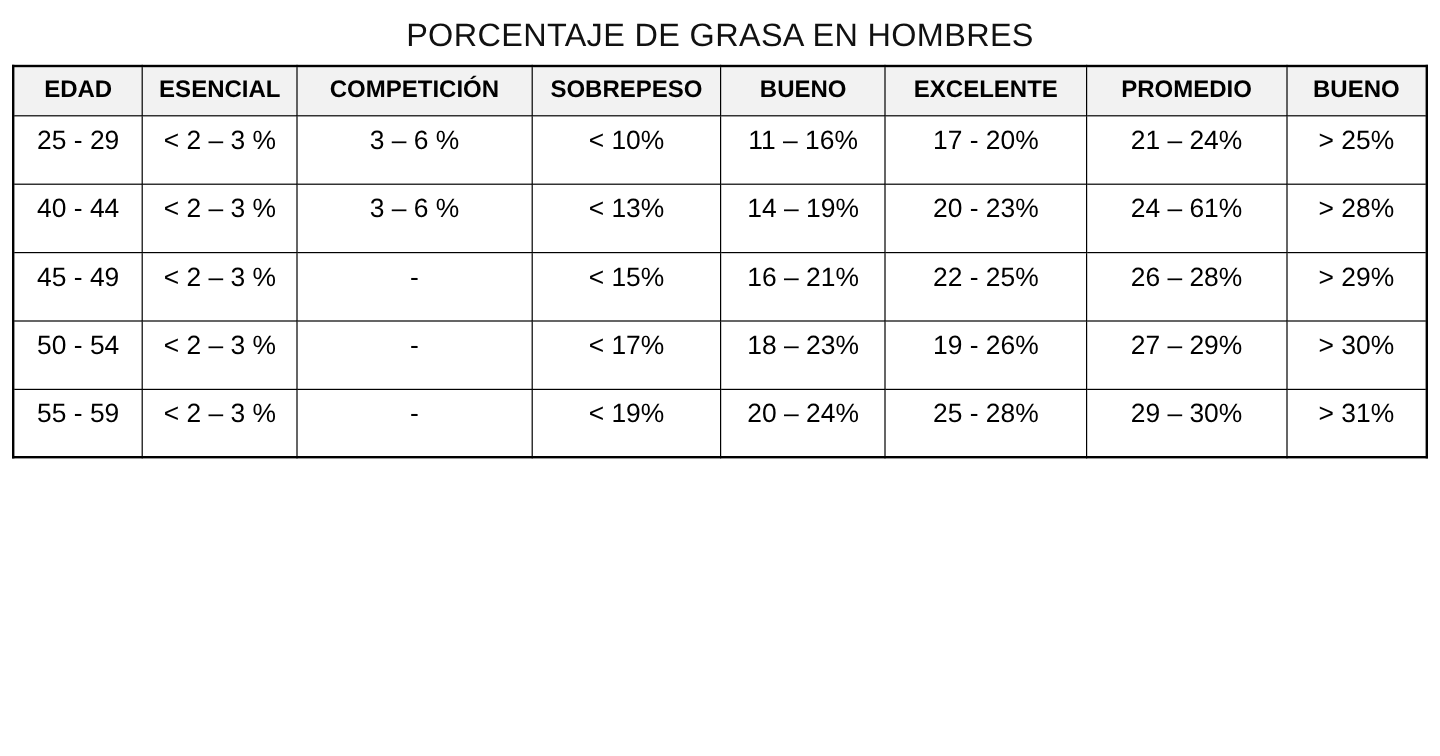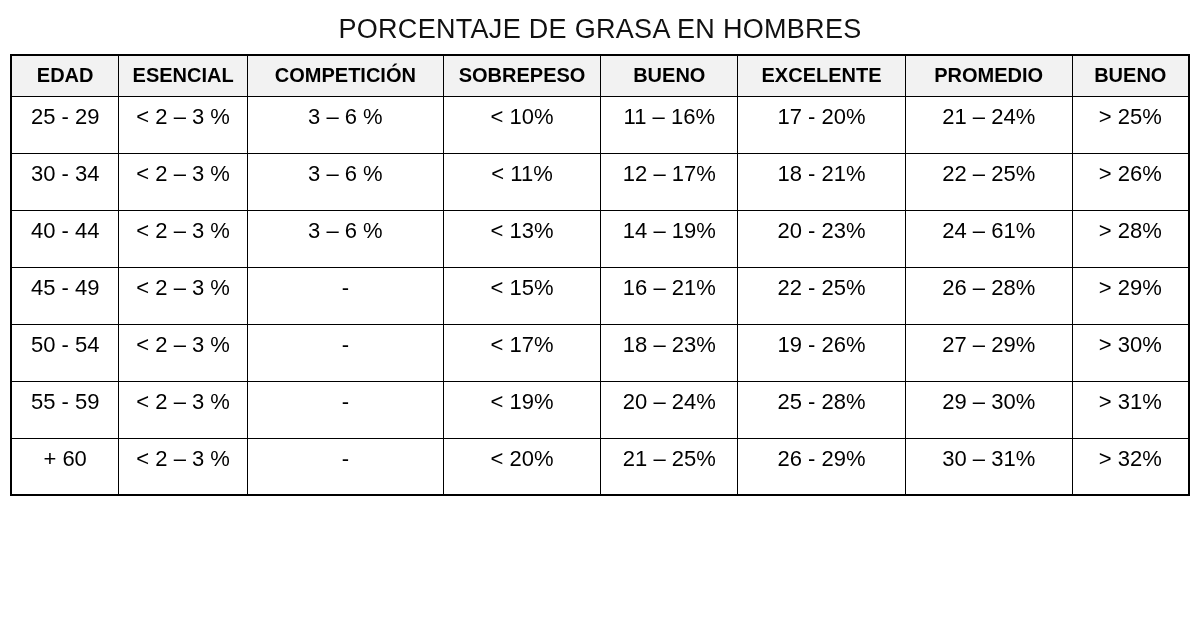--- a/index.html
+++ b/index.html
@@ -96,30 +96,20 @@
           <td>25 - 29</td>
           <td>&lt; 2 – 3 %</td>
           <td>3 – 6 %</td>
           <td>&lt; 10%</td>
           <td>11 – 16%</td>
           <td>17 - 20%</td>
           <td>21 – 24%</td>
           <td>&gt; 25%</td>
         </tr>
         <tr>
-          <td>30 - 34</td>
-          <td>&lt; 2 – 3 %</td>
-          <td>3 – 6 %</td>
-          <td>&lt; 11%</td>
-          <td>12 – 17%</td>
-          <td>18 - 21%</td>
-          <td>22 – 25%</td>
-          <td>&gt; 26%</td>
-        </tr>
-        <tr>
           <td>40 - 44</td>
           <td>&lt; 2 – 3 %</td>
           <td>3 – 6 %</td>
           <td>&lt; 13%</td>
           <td>14 – 19%</td>
           <td>20 - 23%</td>
           <td>24 – 61%</td>
           <td>&gt; 28%</td>
         </tr>
         <tr>
@@ -145,26 +135,16 @@
         <tr>
           <td>55 - 59</td>
           <td>&lt; 2 – 3 %</td>
           <td>-</td>
           <td>&lt; 19%</td>
           <td>20 – 24%</td>
           <td>25 - 28%</td>
           <td>29 – 30%</td>
           <td>&gt; 31%</td>
         </tr>
-        <tr>
-          <td>+ 60</td>
-          <td>&lt; 2 – 3 %</td>
-          <td>-</td>
-          <td>&lt; 20%</td>
-          <td>21 – 25%</td>
-          <td>26 - 29%</td>
-          <td>30 – 31%</td>
-          <td>&gt; 32%</td>
-        </tr>
       </tbody>
   </table>
 
 </div>
 
 </body></html>

